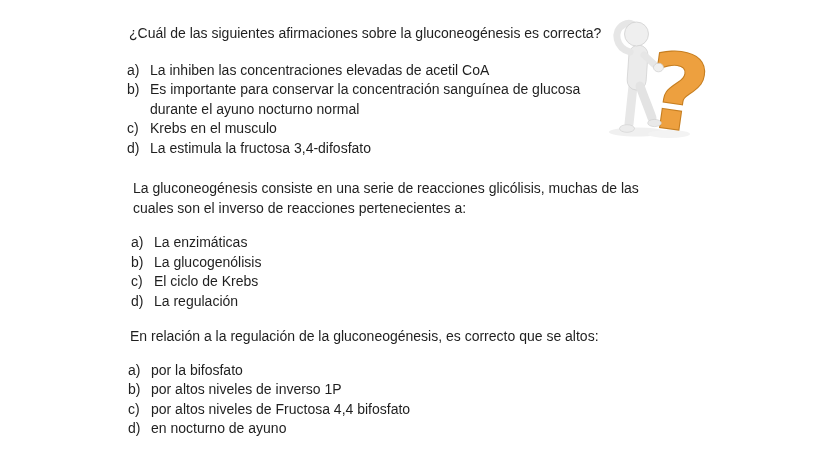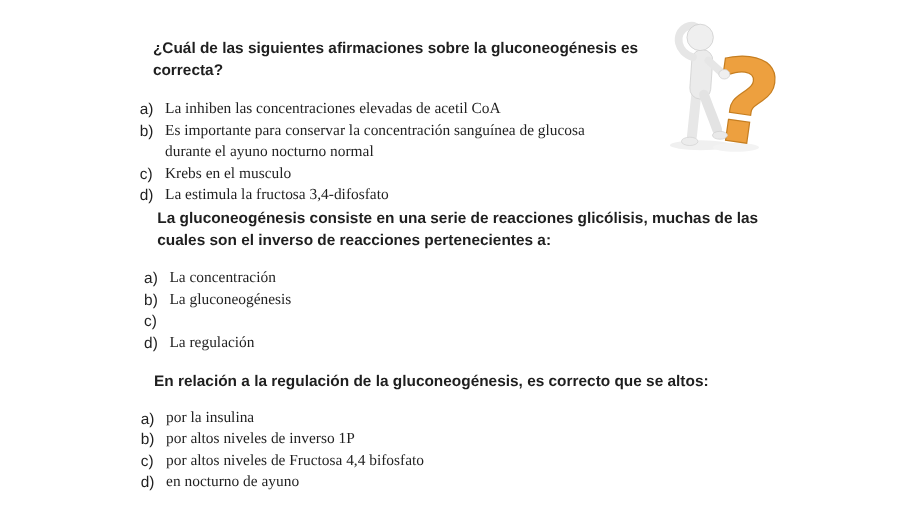--- a/index.html
+++ b/index.html
@@ -18,38 +18,36 @@
   .slide {
     position: absolute;
     inset: 0;
   }
   .q-block {
     position: absolute;
     font-size: 14px;
     line-height: 19.5px;
   }
   .prompt {
-    margin: 12px;
+    margin: 2px;
     white-space: pre-line;
-    font-weight: bold;
   }
   .opts {
     margin: 0;
   }
   .opt {
     display: flex;
     align-items: flex-start;
   }
   .opt-label {
     flex: 0 0 23px;
     width: 23px;
   }
   .opt-text {
     white-space: pre-line;
-    font-family: Liberation Serif, serif;
   }
   .q1 { left: 127px; top: 22px;  width: 520px; }
   .q1 .opts { margin-top: 17px; }
   .q2 { left: 131px; top: 177px; width: 600px; }
   .q2 .opts { margin-top: 15px; }
   .q3 { left: 128px; top: 325px; width: 560px; }
   .q3 .opts { margin-top: 14px; }
   .illus {
     position: absolute;
     left: 605px;
@@ -86,42 +84,43 @@
       </div>
     </div>
   </section>
 
   <section class="q-block q2">
     <p class="prompt">La gluconeogénesis consiste en una serie de reacciones glicólisis, muchas de las
 cuales son el inverso de reacciones pertenecientes a:</p>
     <div class="opts">
       <div class="opt">
         <span class="opt-label">a)</span>
-        <span class="opt-text">La concentración</span>
+        <span class="opt-text">La enzimáticas</span>
       </div>
       <div class="opt">
         <span class="opt-label">b)</span>
-        <span class="opt-text">La gluconeogénesis</span>
+        <span class="opt-text">La glucogenólisis</span>
       </div>
       <div class="opt">
         <span class="opt-label">c)</span>
+        <span class="opt-text">El ciclo de Krebs</span>
       </div>
       <div class="opt">
         <span class="opt-label">d)</span>
         <span class="opt-text">La regulación</span>
       </div>
     </div>
   </section>
 
   <section class="q-block q3">
     <p class="prompt">En relación a la regulación de la gluconeogénesis, es correcto que se altos:</p>
     <div class="opts">
       <div class="opt">
         <span class="opt-label">a)</span>
-        <span class="opt-text">por la insulina</span>
+        <span class="opt-text">por la bifosfato</span>
       </div>
       <div class="opt">
         <span class="opt-label">b)</span>
         <span class="opt-text">por altos niveles de inverso 1P</span>
       </div>
       <div class="opt">
         <span class="opt-label">c)</span>
         <span class="opt-text">por altos niveles de Fructosa 4,4 bifosfato</span>
       </div>
       <div class="opt">

